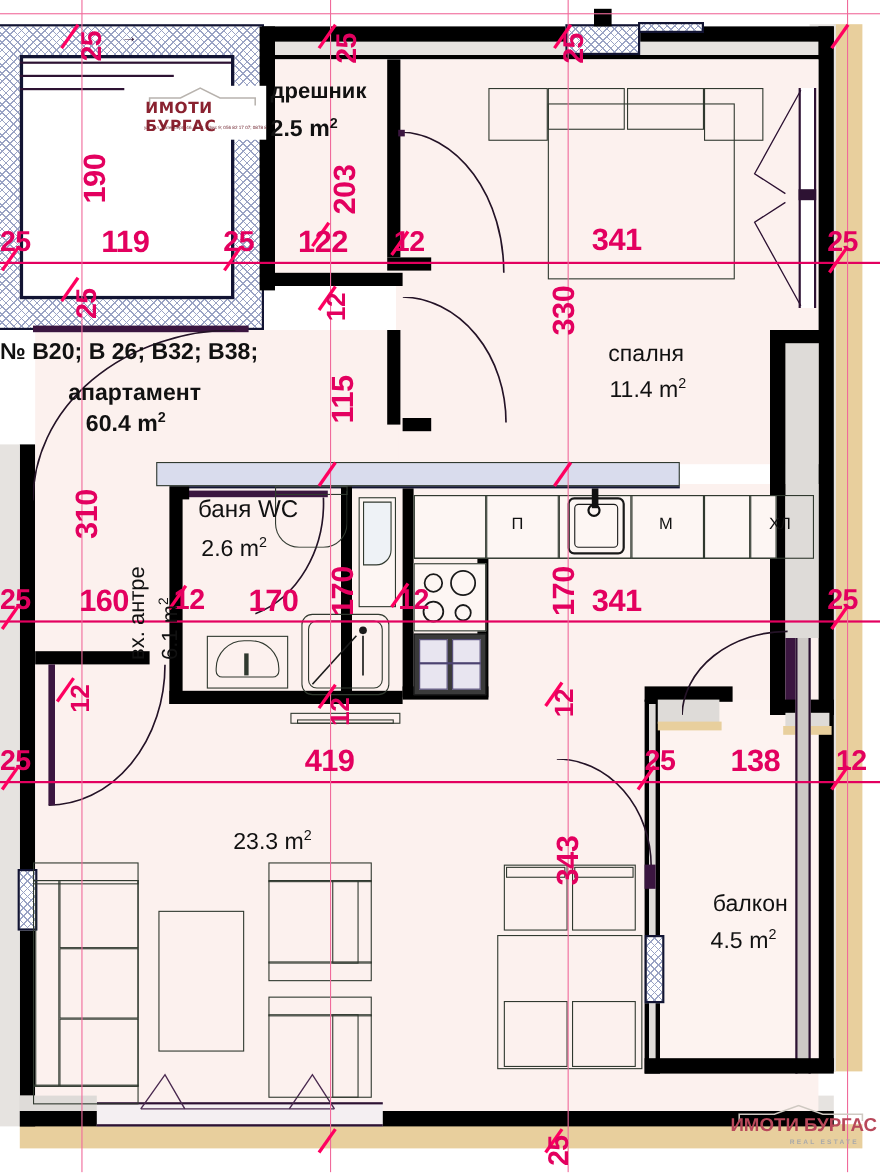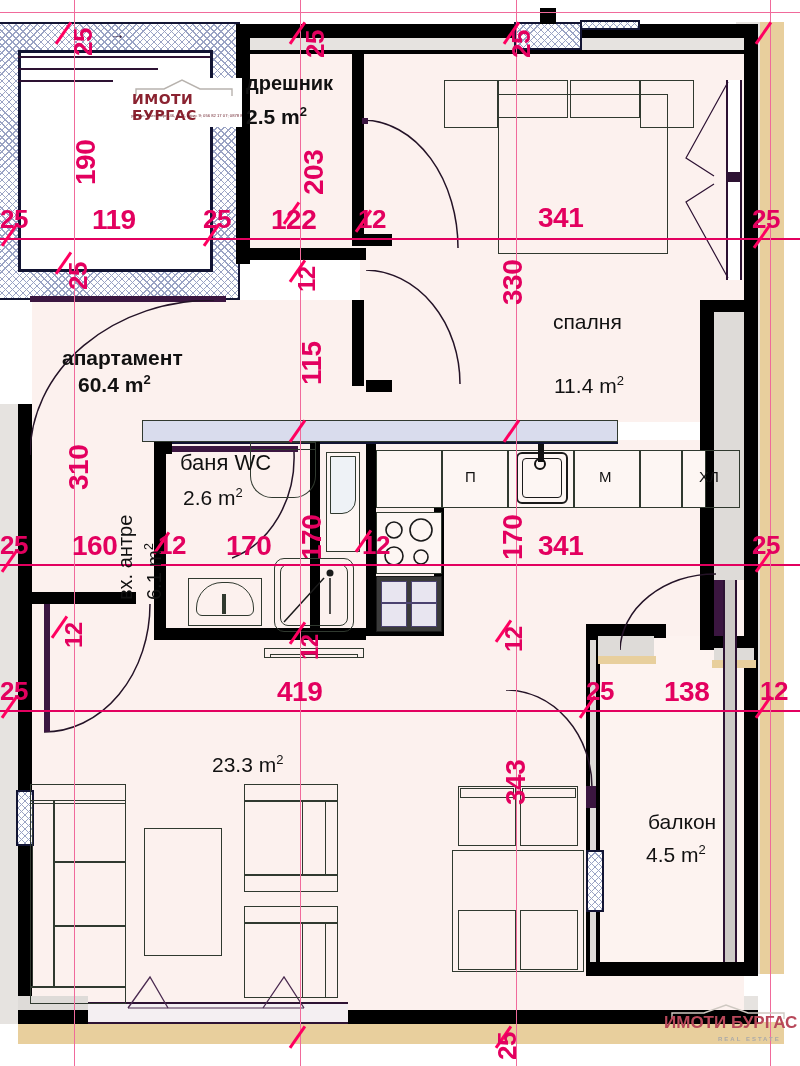--- a/index.html
+++ b/index.html
@@ -379,37 +379,38 @@
   <div class="dim" style="left:586px;top:676px;font-size:26px;">25</div>
   <div class="dim" style="left:664px;top:676px;font-size:28px;">138</div>
   <div class="dim" style="left:760px;top:676px;font-size:26px;">12</div>
 
   <div class="dim v" style="left:492px;top:1060px;font-size:26px;">25</div>
 
   <div class="lbl" style="left:246px;top:72px;font-size:20px;">дрешник</div>
   <div class="lbl" style="left:246px;top:104px;font-size:21px;">2.5 m<span class="sup">2</span></div>
 
   <div class="lbl-n" style="left:553px;top:310px;font-size:21px;">спалня</div>
-  <div class="lbl-n" style="left:554px;top:341px;font-size:21px;margin-top:32px;">11.4 m<span class="sup">2</span></div>
+  <div class="lbl-n" style="left:554px;top:341px;font-size:21px;">11.4 m<span class="sup">2</span></div>
 
   <div class="lbl-n v" style="left:114px;top:600px;font-size:20px;transform-origin:0 0;transform:rotate(-90deg);">
     <span>вх. антре</span>
   </div>
   <div class="lbl-n" style="left:142px;top:600px;font-size:20px;transform-origin:0 0;transform:rotate(-90deg);">
     6.1 m<span class="sup">2</span>
   </div>
 
   <div class="lbl-n" style="left:180px;top:450px;font-size:22px;">баня  WC</div>
   <div class="lbl-n" style="left:183px;top:485px;font-size:21px;">2.6 m<span class="sup">2</span></div>
 
   <div class="lbl-n" style="left:212px;top:752px;font-size:21px;">23.3 m<span class="sup">2</span></div>
 
   <div class="lbl-n" style="left:648px;top:810px;font-size:21px;">балкон</div>
   <div class="lbl-n" style="left:646px;top:842px;font-size:21px;">4.5 m<span class="sup">2</span></div>
 
+  <div class="lbl" style="left:0px;top:308px;font-size:21px;">№ B20; B 26; B32; B38;</div>
   <div class="lbl" style="left:62px;top:346px;font-size:21px;">апартамент</div>
   <div class="lbl" style="left:78px;top:372px;font-size:21px;text-align:center;">60.4 m<span class="sup">2</span></div>
 
   <div class="logo" style="left:126px;top:78px;width:116px;height:49px;">
     <svg style="position:absolute;left:8px;top:1px;width:100px;height:18px;" viewBox="0 0 100 18">
       <polyline points="2,17 2,10 30,10 48,1 66,10 98,10 98,17" fill="none" stroke="#b8b3ae" stroke-width="1.4"></polyline>
     </svg>
     <div class="logo-txt" style="position:absolute;left:6px;top:13px;font-size:14px;">ИМОТИ БУРГАС</div>
     <div class="logo-sub" style="position:absolute;left:5px;top:35px;font-size:4.2px;white-space:nowrap;">ул. „Ал. Батенберг" 46, ет. 3, офис 9; 056 82 17 07; 0878 83 11 27</div>
   </div>

